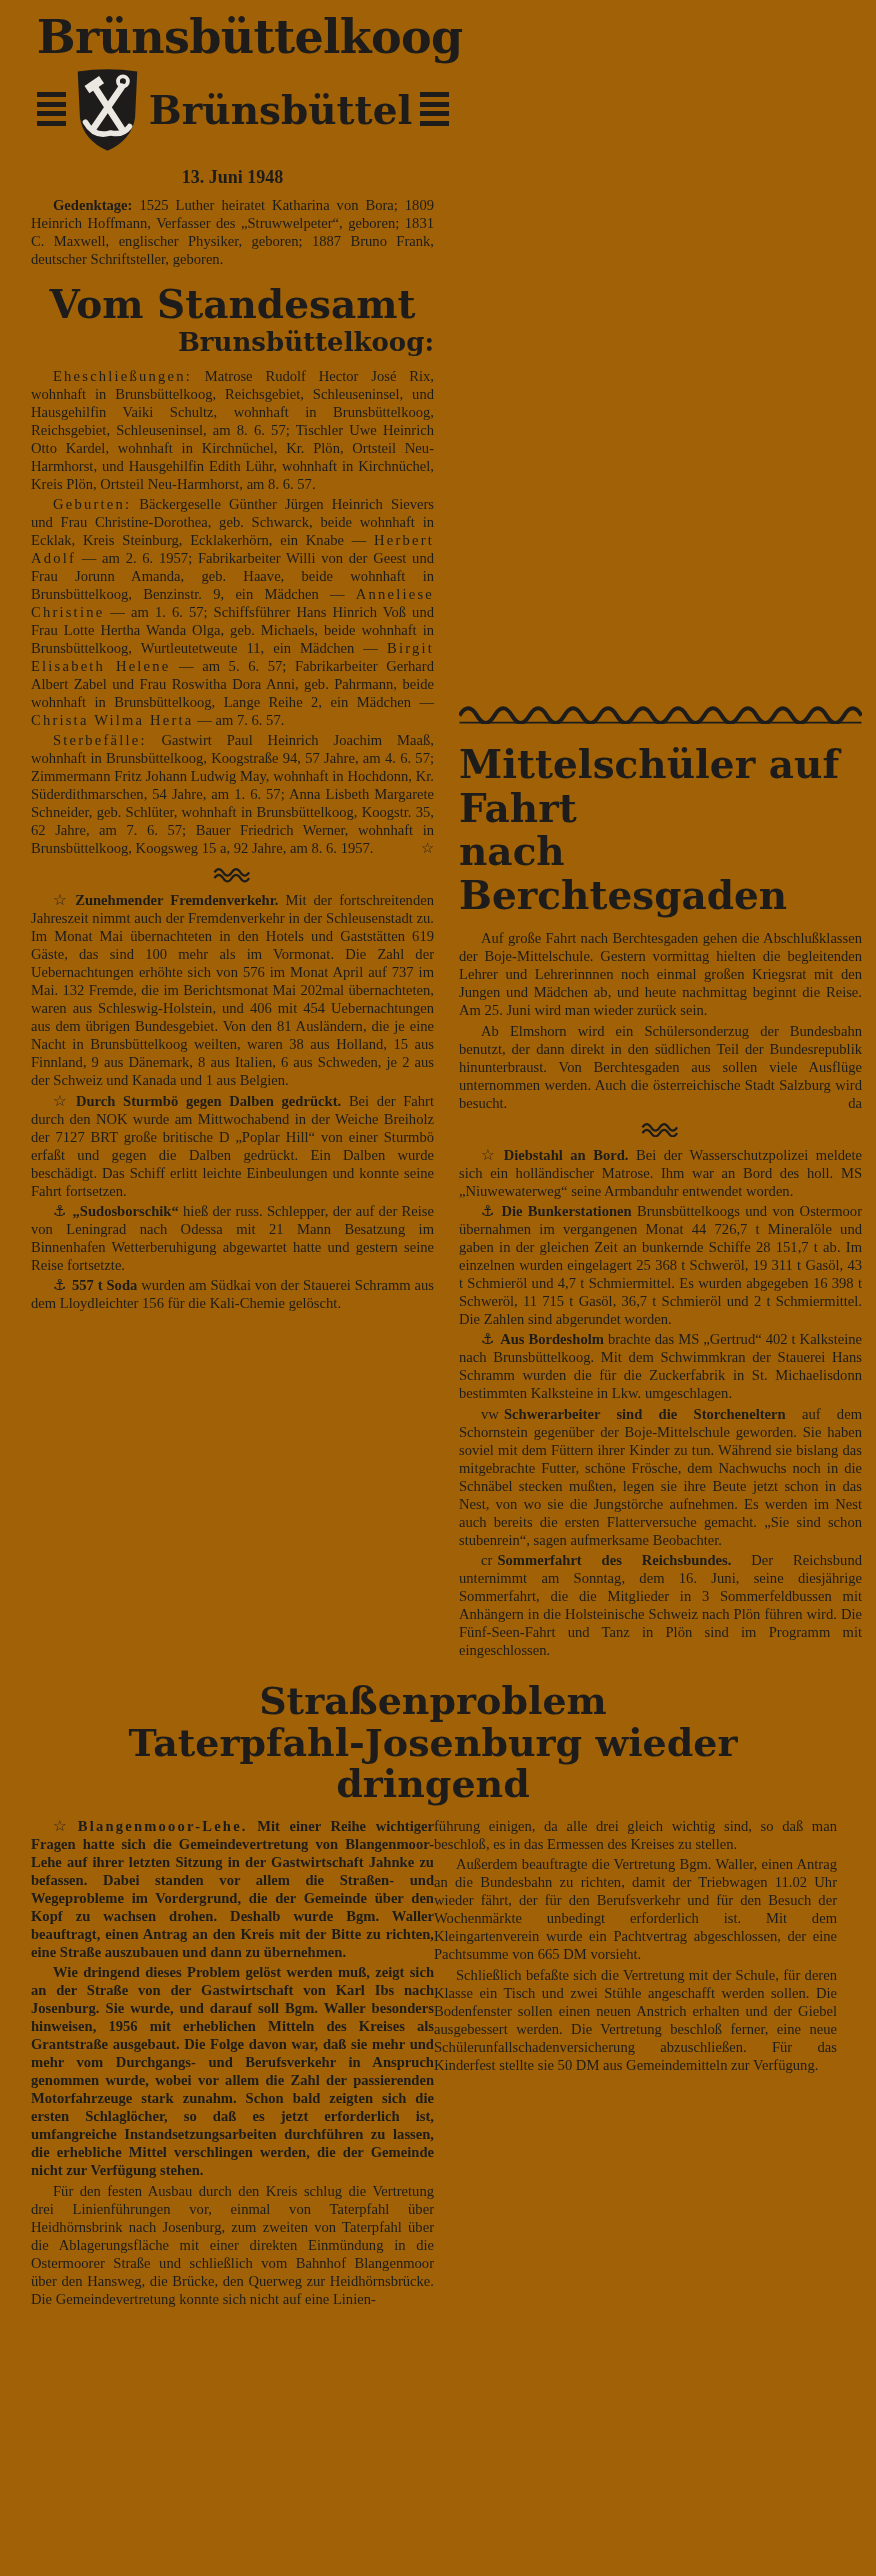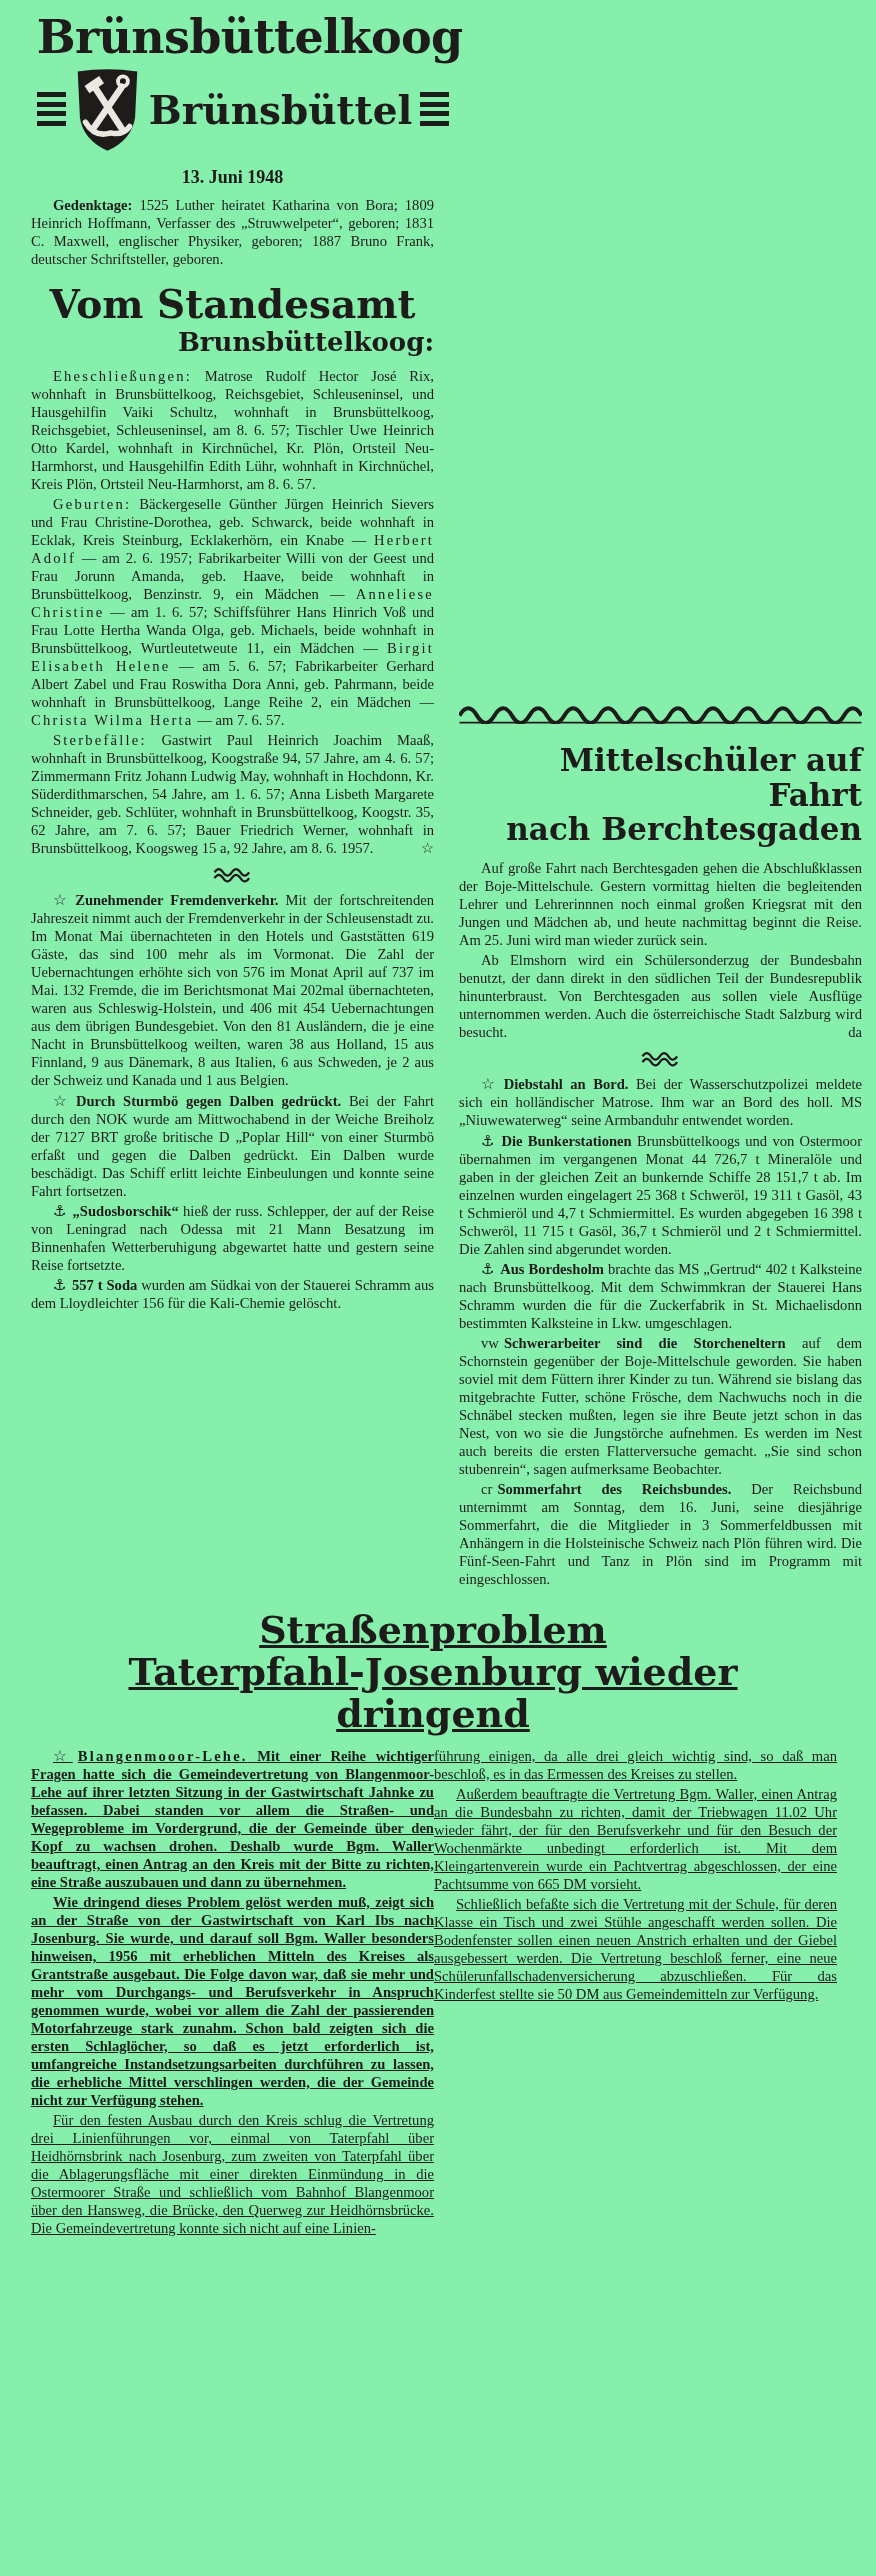--- a/index.html
+++ b/index.html
@@ -1,18 +1,18 @@
 <!DOCTYPE html>
 <html lang="de" style="font-size:11.7px"><head>
 <meta charset="utf-8">
 <style>
   html,body{margin:0;padding:0;background:#b9b6af;}
   .page{
     position:relative;width:876px;height:2576px;margin:0 auto;
-    background:#86efac;
+    background:#a16207;
     color:#1d1c1a;
     font-family:"Liberation Serif",serif;
     font-size:14.6px;line-height:18px;
     overflow:hidden;
   }
   .top{display:flex;gap:25px;padding:13px 31px 0 31px;}
   .col{width:403px;flex:0 0 403px;}
   .col-right{padding-top:691px;}
 
   
@@ -35,29 +35,29 @@
   .spaced-lead{font-weight:bold;}
   .bold-body{font-weight:bold;}
   .marker{padding-right:5.1px;}
   .marker.glyph{font-family:"DejaVu Sans",sans-serif;font-size:15.3px;}
   .tail{float:right;}
   .tail.glyph{font-family:"DejaVu Sans",sans-serif;}
 
   
   .h-standesamt{font-family:"DejaVu Serif",serif;font-weight:bold;font-size:39px;line-height:1.05;text-align:center;margin:16px 0 4.4px 0;}
   .h-sub{font-family:"DejaVu Serif",serif;font-weight:bold;font-size:26px;line-height:1.05;text-align:right;margin:0 0 10.2px 0;}
-  .h-article{font-family:"DejaVu Serif",serif;font-weight:bold;font-size:31px;line-height:1.12;text-align:right;margin:14.6px 0 11.7px 0;}
+  .h-article{font-family:"DejaVu Serif",serif;font-weight:bold;font-size:39px;line-height:1.12;text-align:left;margin:14.6px 0 11.7px 0;}
   .h-bottom{font-family:"DejaVu Serif",serif;font-weight:bold;font-size:38px;line-height:1.1;text-align:center;margin:0;}
   .h-bottom.second{margin-bottom:12px;}
 
   .divider{display:flex;justify-content:center;margin:11px 0 8.8px 0;}
   .rope{margin:0 0 13px 0;}
 
   
-  .bottom{padding:19px 41px 0 31px;text-decoration:underline;}
+  .bottom{padding:19px 41px 0 31px;}
   .cols{display:flex;}
   .shield{flex:0 0 67px;}
 </style>
 </head>
 <body>
 
 <div class="page">
 
   <div class="top">
 

